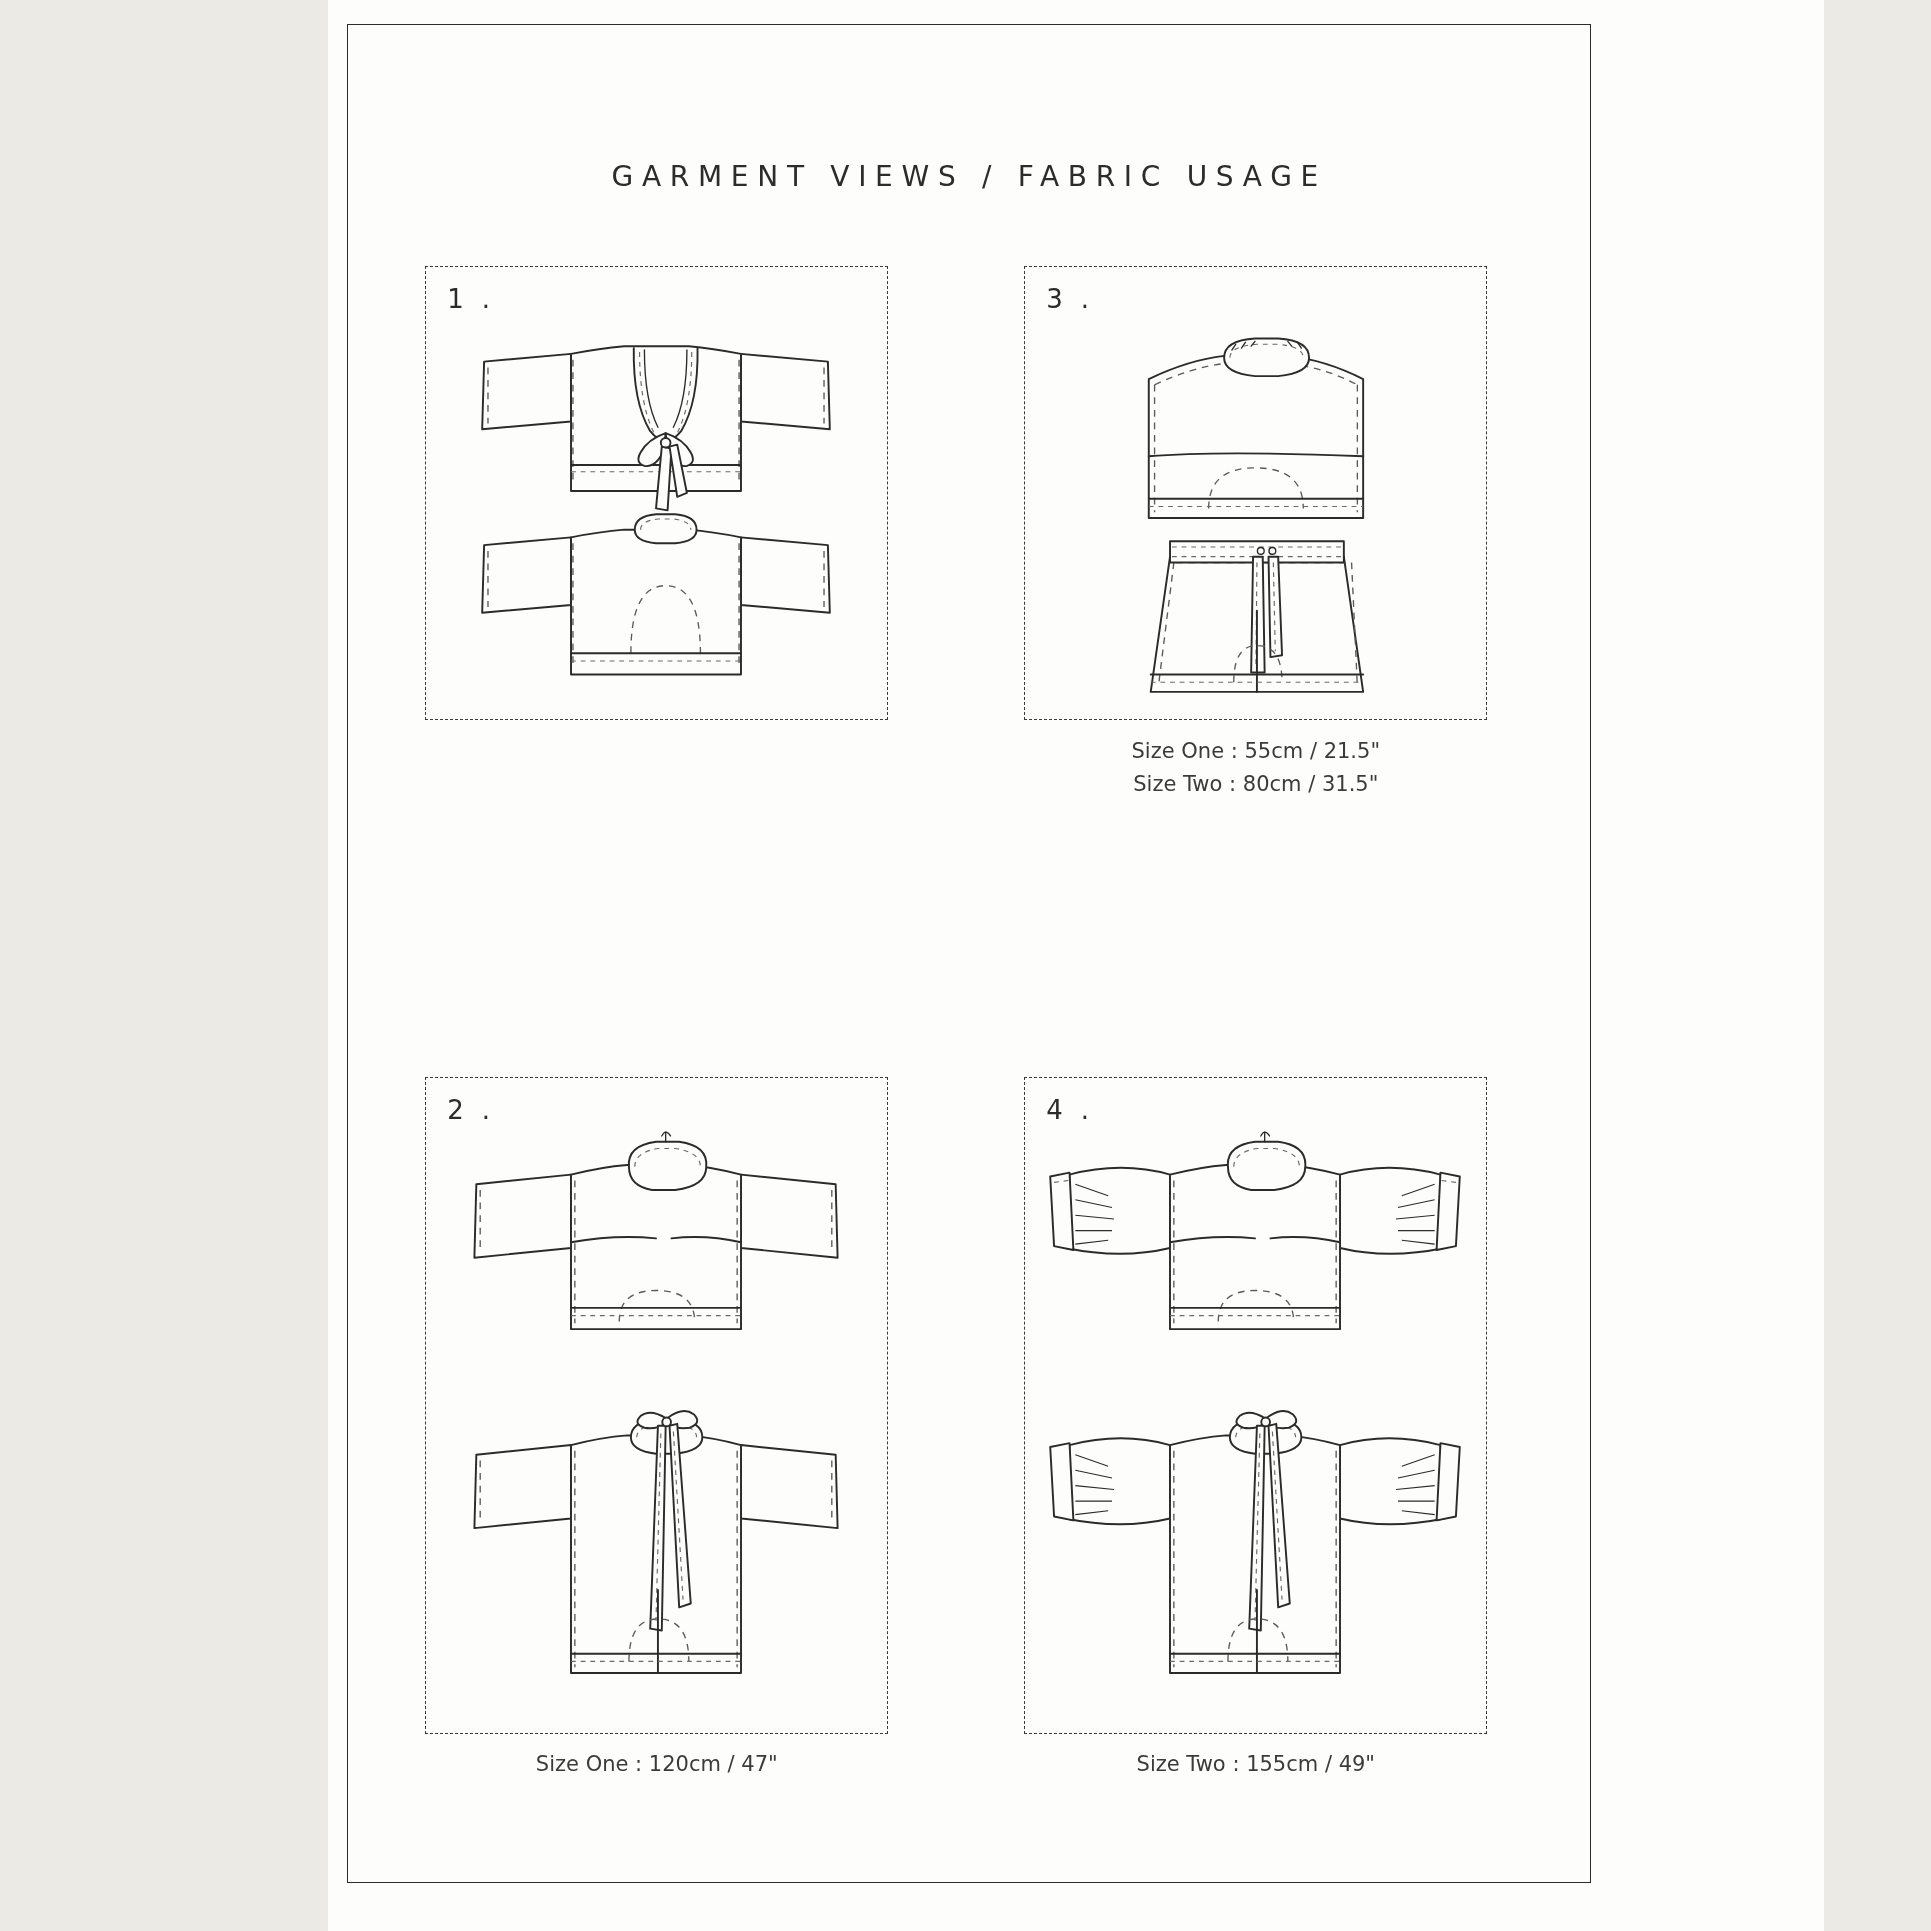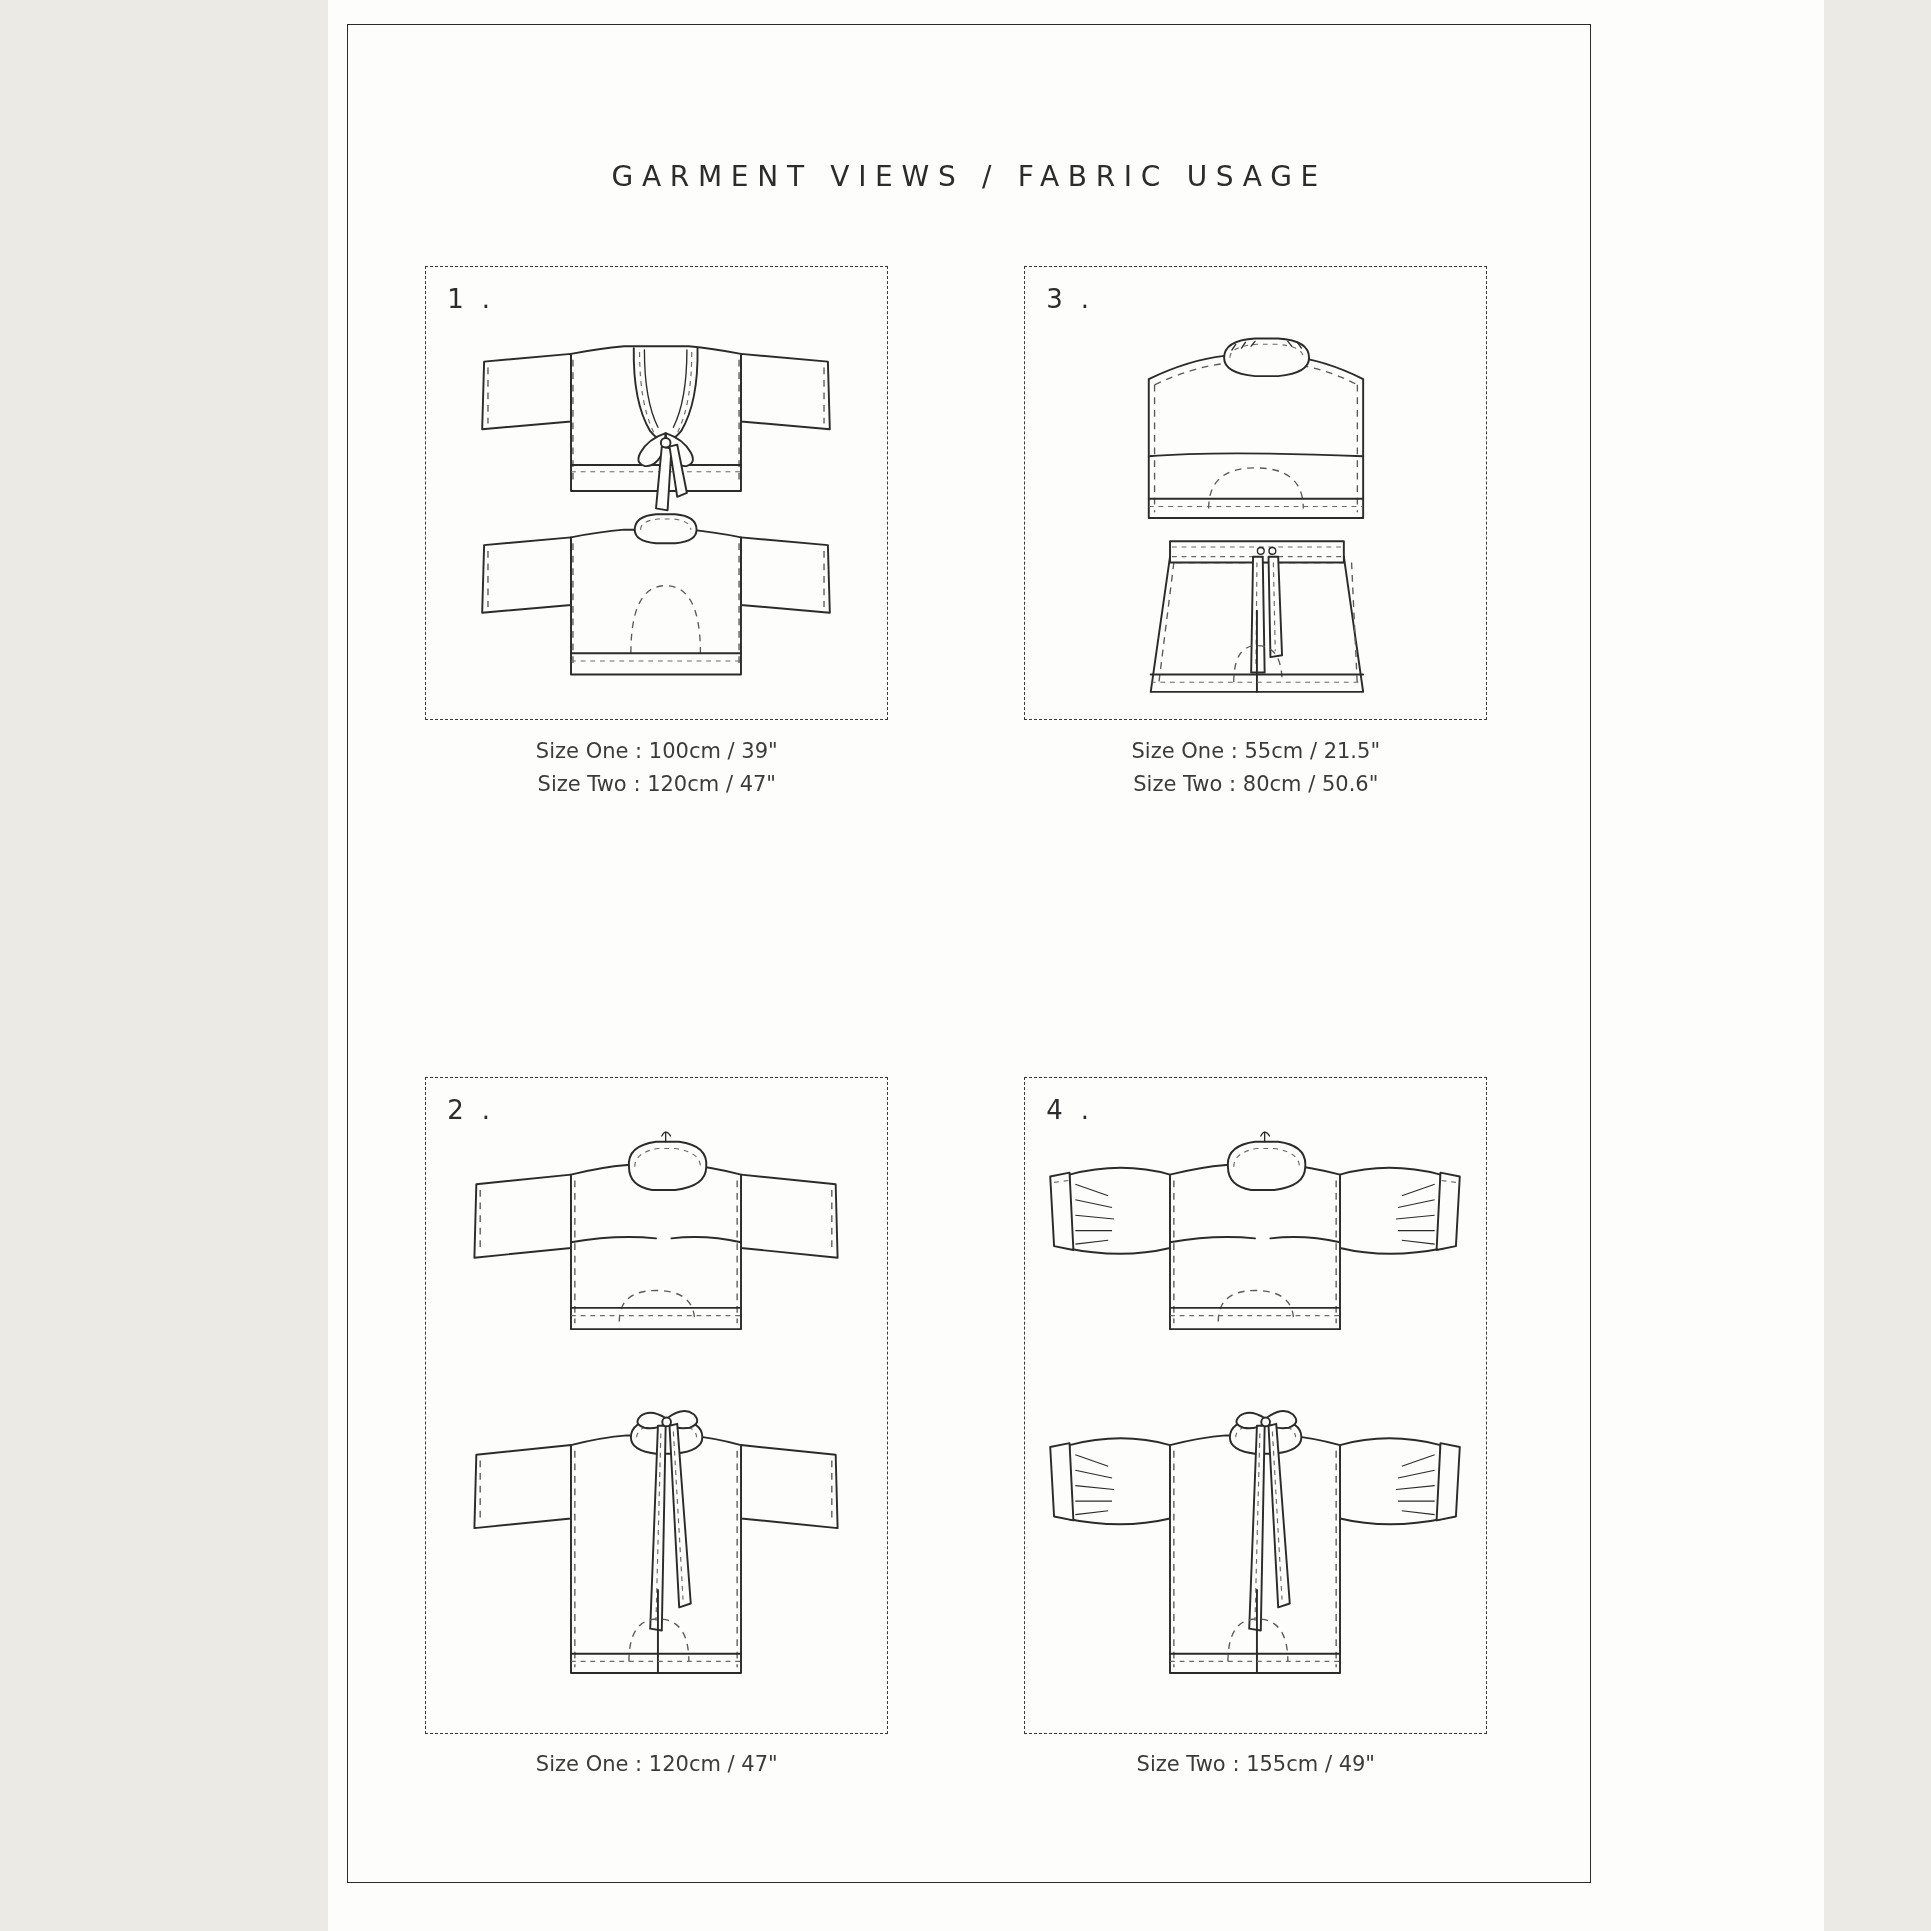--- a/index.html
+++ b/index.html
@@ -127,24 +127,20 @@
           <path class="dsh" d="M324 286 L324 416"></path>
           <path class="dsh" d="M64 294 L64 352"></path>
           <path class="dsh" d="M412 294 L412 352"></path>
           <path class="ln fillw" d="M216 272 Q216 258 238 256 L258 256 Q280 258 280 272 Q280 284 258 286 L238 286 Q216 284 216 272 Z"></path>
           <path class="dsh-s" d="M222 272 Q222 263 240 261 L256 261 Q274 263 274 272"></path>
           <path class="dsh" d="M212 400 Q212 330 248 330 Q284 330 284 400"></path>
           <path class="ln" d="M150 400 L326 400"></path>
           <path class="dsh-s" d="M150 408 L326 408"></path>
         </g>
       </svg>
-    </div>
-    <div class="caption" id="c1">
-      <div>Size One : 100cm / 39"</div>
-      <div>Size Two : 120cm / 47"</div>
     </div>
 
     <div class="panel" id="p3">
       <div class="panel-num">3 .</div>
       <svg width="460" height="450" viewBox="0 0 476 466">
 
         <g>
           <path class="ln fillw" d="M128 116 Q170 96 206 92 L272 92 Q310 96 350 116 L350 260 L128 260 Z"></path>
           <path class="dsh" d="M134 122 L134 254"></path>
           <path class="dsh" d="M344 122 L344 254"></path>
@@ -179,21 +175,21 @@
           <path class="dsh-s" d="M257 306 L259 398"></path>
           <path class="ln" d="M240 440 L240 356"></path>
           <path class="dsh" d="M216 430 Q216 392 240 392 Q266 392 266 430"></path>
           <path class="ln" d="M130 422 L350 422"></path>
           <path class="dsh-s" d="M130 430 L350 430"></path>
         </g>
       </svg>
     </div>
     <div class="caption" id="c3">
       <div>Size One : 55cm / 21.5"</div>
-      <div>Size Two : 80cm / 50.6"</div>
+      <div>Size Two : 80cm / 31.5"</div>
     </div>
 
     <div class="panel" id="p2">
       <div class="panel-num">2 .</div>
       <svg width="460" height="653" viewBox="0 0 476 676">
 
         <g>
           <path class="ln fillw" d="M150 120 L150 100 L52 110 L50 186 L150 176 Z"></path>
           <path class="ln fillw" d="M326 120 L326 100 L424 110 L426 186 L326 176 Z"></path>
           <path class="ln fillw" d="M150 100 Q182 92 208 90 L270 90 Q296 92 326 100 L326 260 L150 260 Z"></path>

